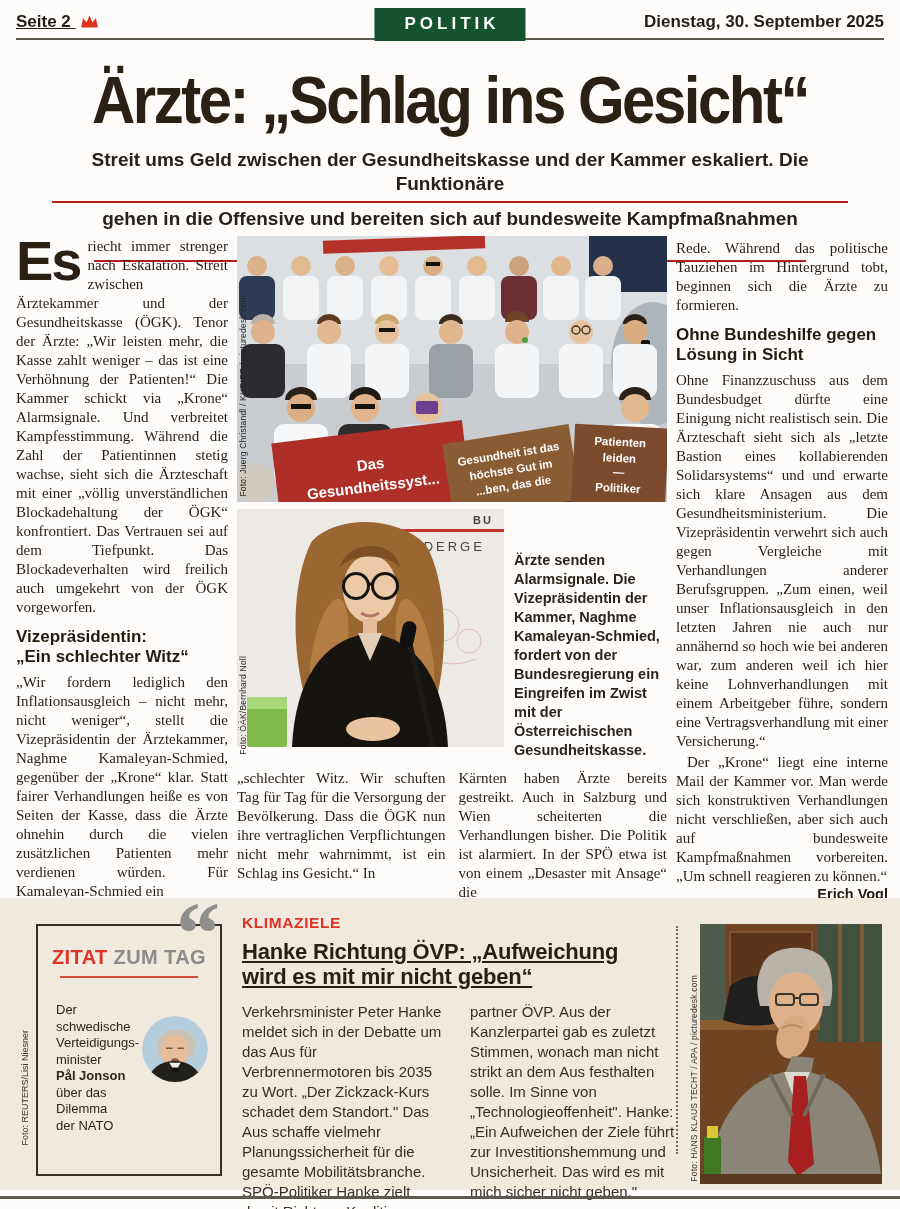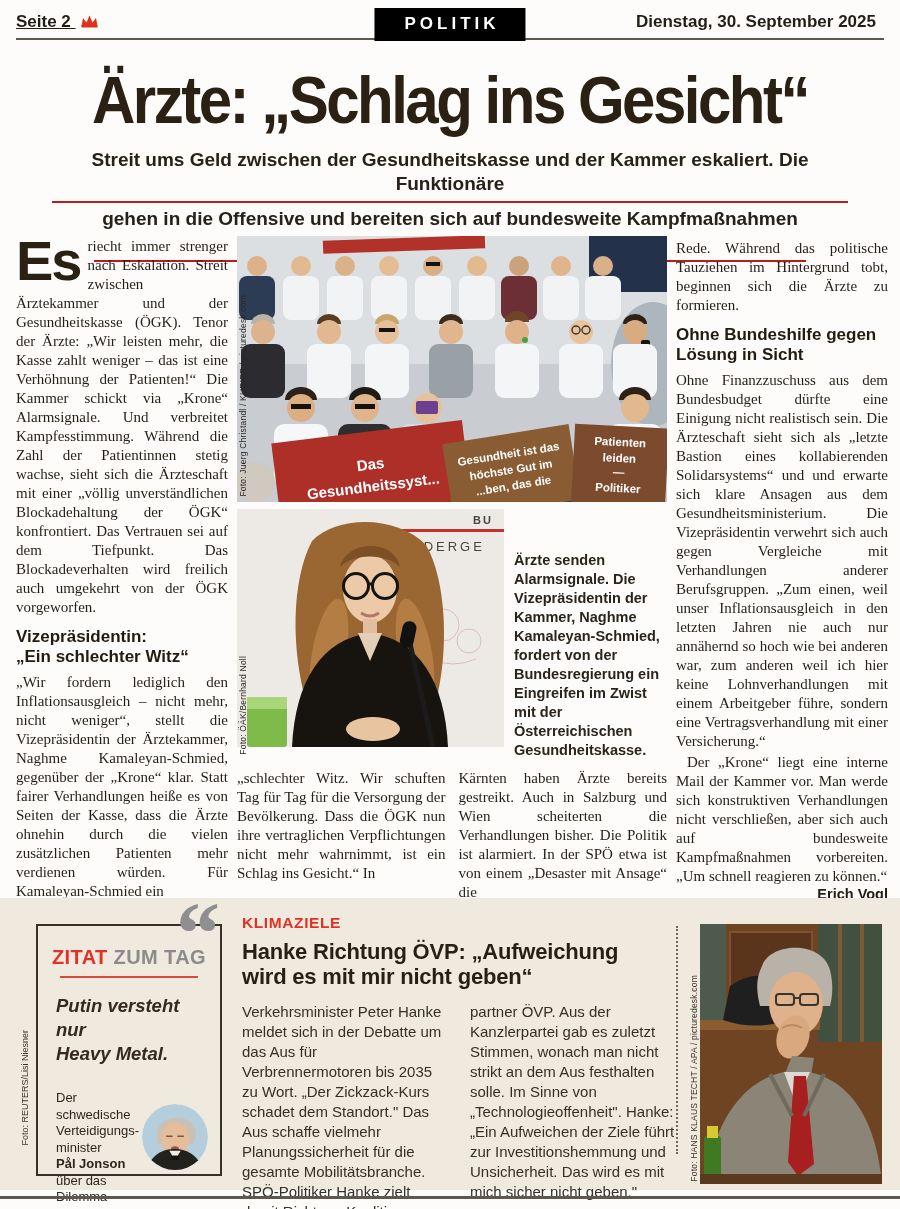--- a/index.html
+++ b/index.html
@@ -3,23 +3,23 @@
 <meta charset="utf-8">
 <style>
   html,body{margin:0;padding:0;}
   body{width:900px;height:1209px;background:#ffffff;font-family:"Liberation Sans",sans-serif;color:#262019;}
   .paper{position:relative;width:900px;height:1209px;background:#fdfcfa;overflow:hidden;}
 
   
   .hdr-label{position:absolute;top:12px;left:16px;font:700 17px "Liberation Sans",sans-serif;color:#231d15;text-decoration:underline;}
   .hdr-label svg{vertical-align:-1px;margin-left:4px;}
   .hdr-rule{position:absolute;top:38px;left:16px;right:16px;border-top:2px solid #5e584f;}
-  .badge{position:absolute;top:8px;left:50%;transform:translateX(-50%);background:#000000;color:#fff;
+  .badge{position:absolute;top:8px;left:50%;transform:translateX(-50%);background:#14532d;color:#fff;
          font:700 17px "Liberation Sans",sans-serif;letter-spacing:4px;padding:6px 26px 7px 30px;}
-  .hdr-date{position:absolute;top:12px;right:24px;font:700 17px "Liberation Sans",sans-serif;color:#231d15;}
+  .hdr-date{position:absolute;top:12px;right:16px;font:700 17px "Liberation Sans",sans-serif;color:#231d15;}
 
   
   .headline{position:absolute;top:52px;left:0;width:900px;text-align:center;
             font:800 60px/86px "Liberation Sans",sans-serif;letter-spacing:-2.5px;color:#2a2014;
             transform:scaleY(1.12);transform-origin:top center;white-space:nowrap;}
   .subtitle{position:absolute;top:148px;left:52px;right:52px;}
   .s-line{display:block;text-align:center;font:700 19px/24px "Liberation Sans",sans-serif;color:#272119;
           padding-bottom:5px;border-bottom:2px solid #b91c1c;margin-bottom:4px;}
   .s-line.l2{margin:0 42px;}
 
@@ -56,21 +56,21 @@
   .qb-title .red{color:#e03227;} .qb-title .gray{color:#8b8b8b;}
   .qb-rule{border-top:2px solid #d84b3c;margin:7px 10px 16px;}
   .qb-quote{font:italic 800 18.5px/24px "Liberation Sans",sans-serif;color:#33291f;margin-left:6px;}
   .qb-attr{display:flex;margin-top:24px;margin-left:6px;}
   .qb-attr-text{flex:1;font:13px/16.5px "Liberation Sans",sans-serif;color:#2c261f;}
   .qb-name{font-weight:800;}
   .qb-avatar{width:66px;height:66px;border-radius:50%;overflow:hidden;flex:none;margin-top:14px;line-height:0;}
 
   .klima{position:absolute;left:242px;top:16px;width:436px;}
   .k-kicker{font:800 15.5px "Liberation Sans",sans-serif;color:#e03227;letter-spacing:.6px;}
-  .k-head{font:800 22px/25px "Liberation Sans",sans-serif;color:#271f13;margin-top:7px;letter-spacing:-.2px;}
+  .k-head{font:800 22px/25px "Liberation Sans",sans-serif;color:#271f13;margin-top:7px;letter-spacing:-.2px;text-decoration:underline;}
   .k-cols{display:flex;gap:20px;margin-top:13px;}
   .k-col{flex:1;font:15px/20px "Liberation Sans",sans-serif;color:#362f26;}
 
   .dots{position:absolute;left:676px;top:28px;height:228px;border-left:2px dotted #6d675e;}
   .minister{position:absolute;left:700px;top:26px;width:182px;height:260px;}
   .minister .vcred{left:-11px;bottom:2px;color:#3a342c;}
 
   .rule-bottom{position:absolute;left:0;right:0;top:1196px;border-top:3px solid #5e584f;}
 
   .sign-t{fill:#ffffff;font-family:"Liberation Sans",sans-serif;font-weight:700;}
@@ -265,24 +265,20 @@
   </div>
 
   <div class="bottom">
 
     <div class="quote-credit">Foto: REUTERS/Lisi Niesner</div>
 
     <div class="quote-box">
       <div class="qb-glyph">“</div>
       <div class="qb-title"><span class="red">ZITAT</span><span class="gray"> ZUM TAG</span></div>
       <div class="qb-rule"></div>
-      <div class="qb-quote">
-        <div>Putin versteht nur</div>
-        <div>Heavy Metal.</div>
-      </div>
       <div class="qb-attr">
         <div class="qb-attr-text">
           <div>Der schwedische</div>
           <div>Verteidigungs-</div>
           <div>minister</div>
           <div class="qb-name">Pål Jonson</div>
           <div>über das</div>
           <div>Dilemma</div>
           <div>der NATO</div>
         </div>

